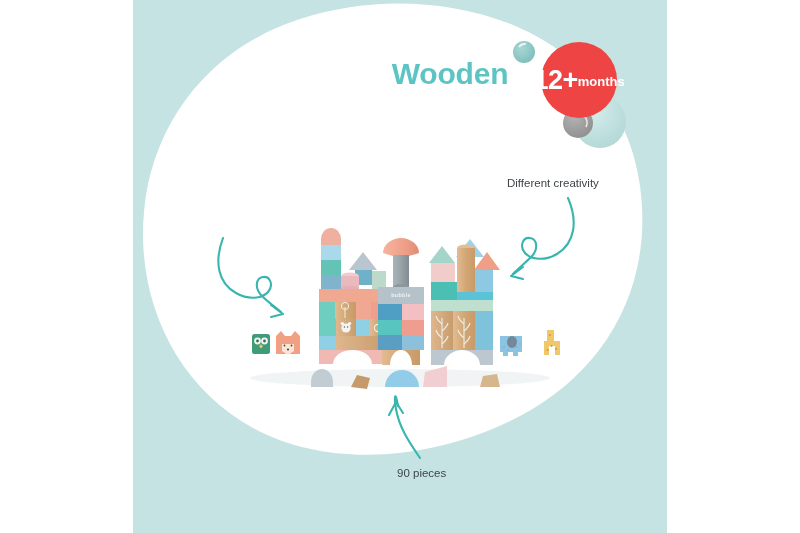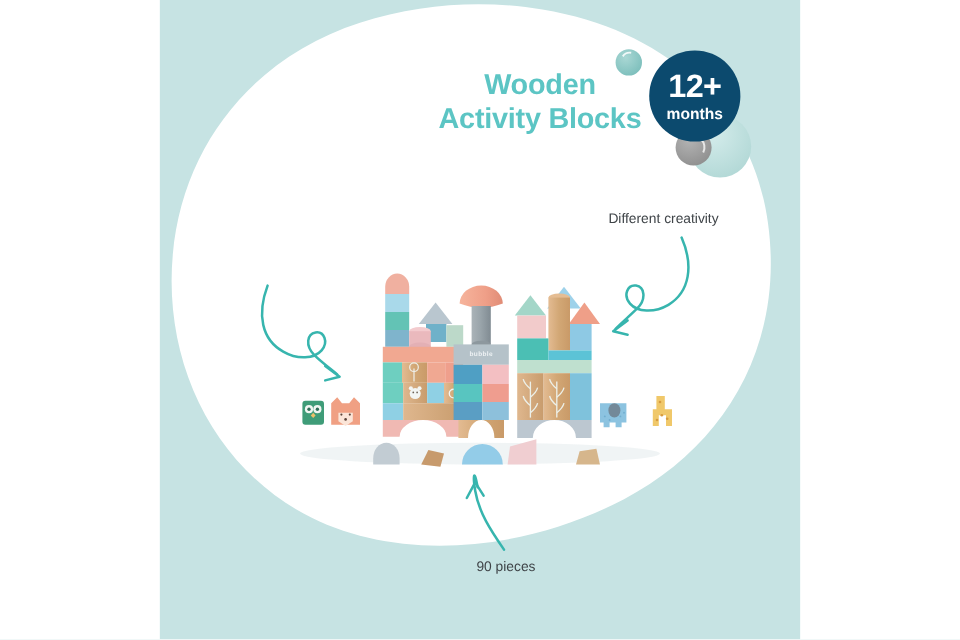--- a/index.html
+++ b/index.html
@@ -8,30 +8,30 @@
     font-family:"Liberation Sans", sans-serif;
   }
   #stage{position:relative;width:800px;height:533px;overflow:hidden;background:#fff;}
   .layer{position:absolute;inset:0;}
   svg.layer{display:block;}
 
   
   #title-block{
     position:absolute;left:300px;top:56px;width:300px;
     text-align:center;line-height:1.22;
-    font-size:24px;font-weight:bold;letter-spacing:-0.2px;
+    font-size:30px;font-weight:bold;letter-spacing:-0.2px;
     color:#5cc5c4;
   }
   #title-block .l2{display:block;}
 
   
   #age-badge{
     position:absolute;left:541px;top:42px;width:76px;height:76px;
-    border-radius:50%;background:#0c4a6e;
-    display:flex;flex-direction:column;align-items:center;justify-content:center;
+    border-radius:50%;background:#ef4444;
+    display:flex;flex-direction:row;align-items:center;justify-content:center;
     color:#ffffff;
   }
   #age-badge .num{font-size:27px;font-weight:bold;line-height:1;letter-spacing:-0.5px;}
   #age-badge .unit{font-size:13px;font-weight:bold;line-height:1;margin-top:2px;}
 
   
   .callout{
     position:absolute;color:#3f4448;font-size:11.5px;line-height:1.45;
     white-space:pre-line;
   }
@@ -303,21 +303,20 @@
       <path d="M311,382 a11,13 0 0 1 22,0 v5 h-22 z" fill="#c2ccd3"></path>
       <path d="M351,387 l6,-12 l13,3 l-3,11 z" fill="#c79a6c"></path>
       <path d="M385,387 a17,17 0 0 1 34,0 z" fill="#93cce8"></path>
       <path d="M423,387 l2,-15 l22,-6 v21 z" fill="#f0ced1"></path>
       <path d="M480,387 l3,-11 l14,-2 l3,13 z" fill="#d6b68c"></path>
     </g>
   </svg>
 
   <div id="title-block">
     <span>Wooden</span>
-    <span class="l2">Activity Blocks</span>
   </div>
 
   <div id="age-badge">
     <span class="num">12+</span>
     <span class="unit">months</span>
   </div>
 
 
   <div class="callout" id="callout-right">Different creativity</div>
 

